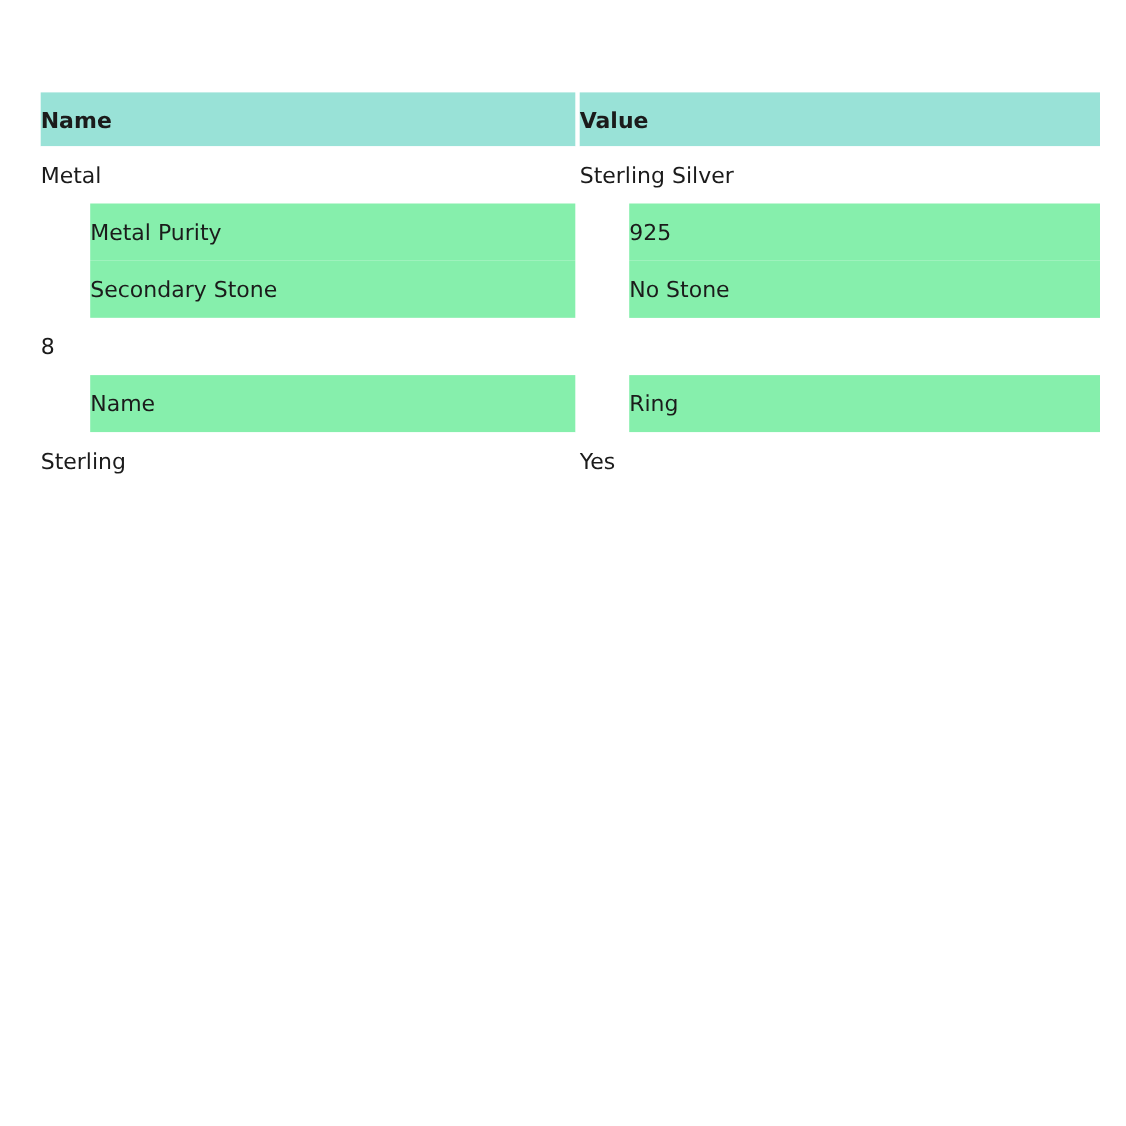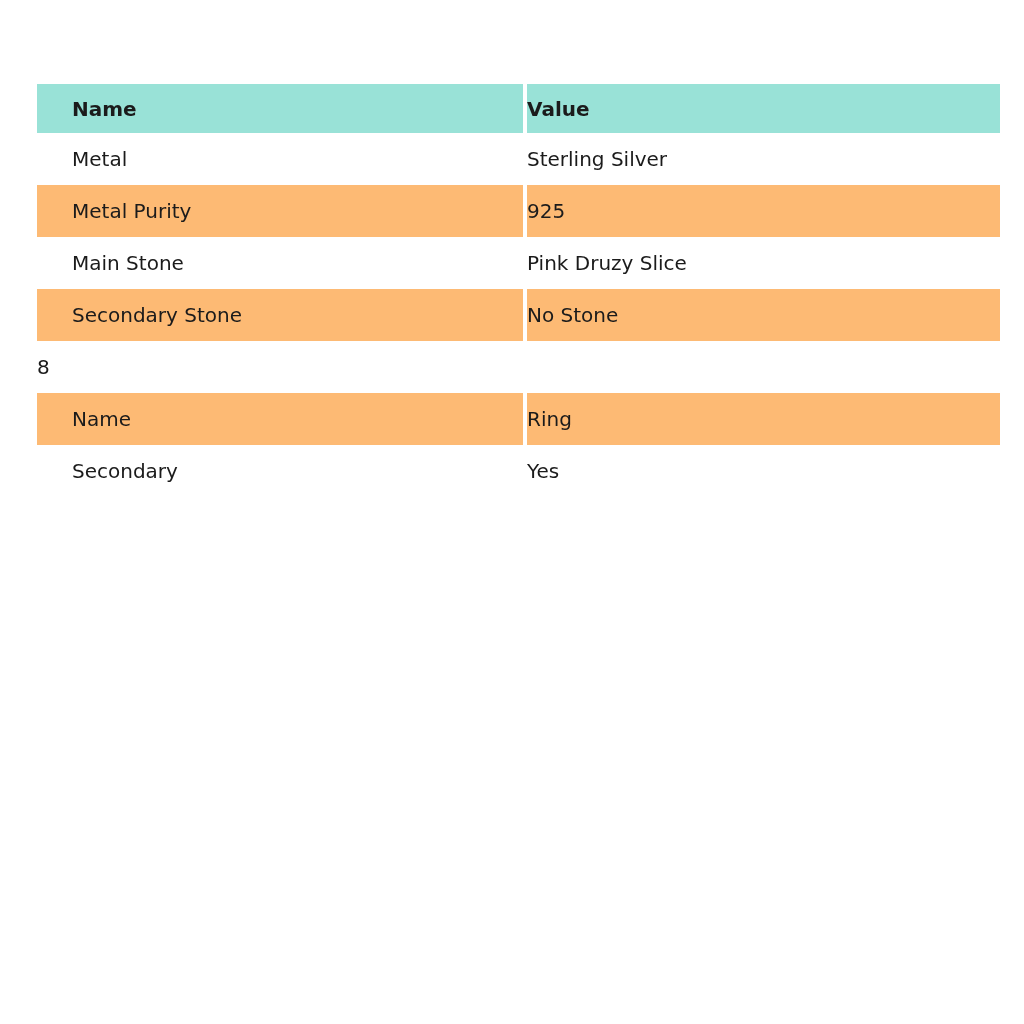--- a/index.html
+++ b/index.html
@@ -31,29 +31,30 @@
     column-gap: 4px;
   }
   .cell {
     display: flex;
     align-items: center;
     height: 52px;
     background: #ffffff;
     overflow: hidden;
     white-space: nowrap;
   }
-  .cell.name  { padding-left: 35px; }
+  .cell.name  { }
   .cell.value { }
   .trow.header .cell {
     height: 49px;
     background: #99e2d7;
     font-weight: bold;
   }
   .trow.stripe .cell {
-    background: #fdba74;
+    background: #86efac;
+    margin-left: 45px;
   }
 </style>
 </head>
 <body>
 
 <div class="page">
   <div class="spec-table">
 
     <div class="trow header">
       <div class="cell name">Name</div>
@@ -63,38 +64,34 @@
     <div class="trow">
       <div class="cell name">Metal</div>
       <div class="cell value">Sterling Silver</div>
     </div>
 
     <div class="trow stripe">
       <div class="cell name">Metal Purity</div>
       <div class="cell value">925</div>
     </div>
 
-    <div class="trow">
-      <div class="cell name">Main Stone</div>
-      <div class="cell value">Pink Druzy Slice</div>
-    </div>
 
     <div class="trow stripe">
       <div class="cell name">Secondary Stone</div>
       <div class="cell value">No Stone</div>
     </div>
 
     <div class="trow">
       <div class="cell value">8</div>
     </div>
 
     <div class="trow stripe">
       <div class="cell name">Name</div>
       <div class="cell value">Ring</div>
     </div>
 
     <div class="trow">
-      <div class="cell name">Secondary</div>
+      <div class="cell name">Sterling</div>
       <div class="cell value">Yes</div>
     </div>
 
   </div>
 </div>
 
 </body></html>

